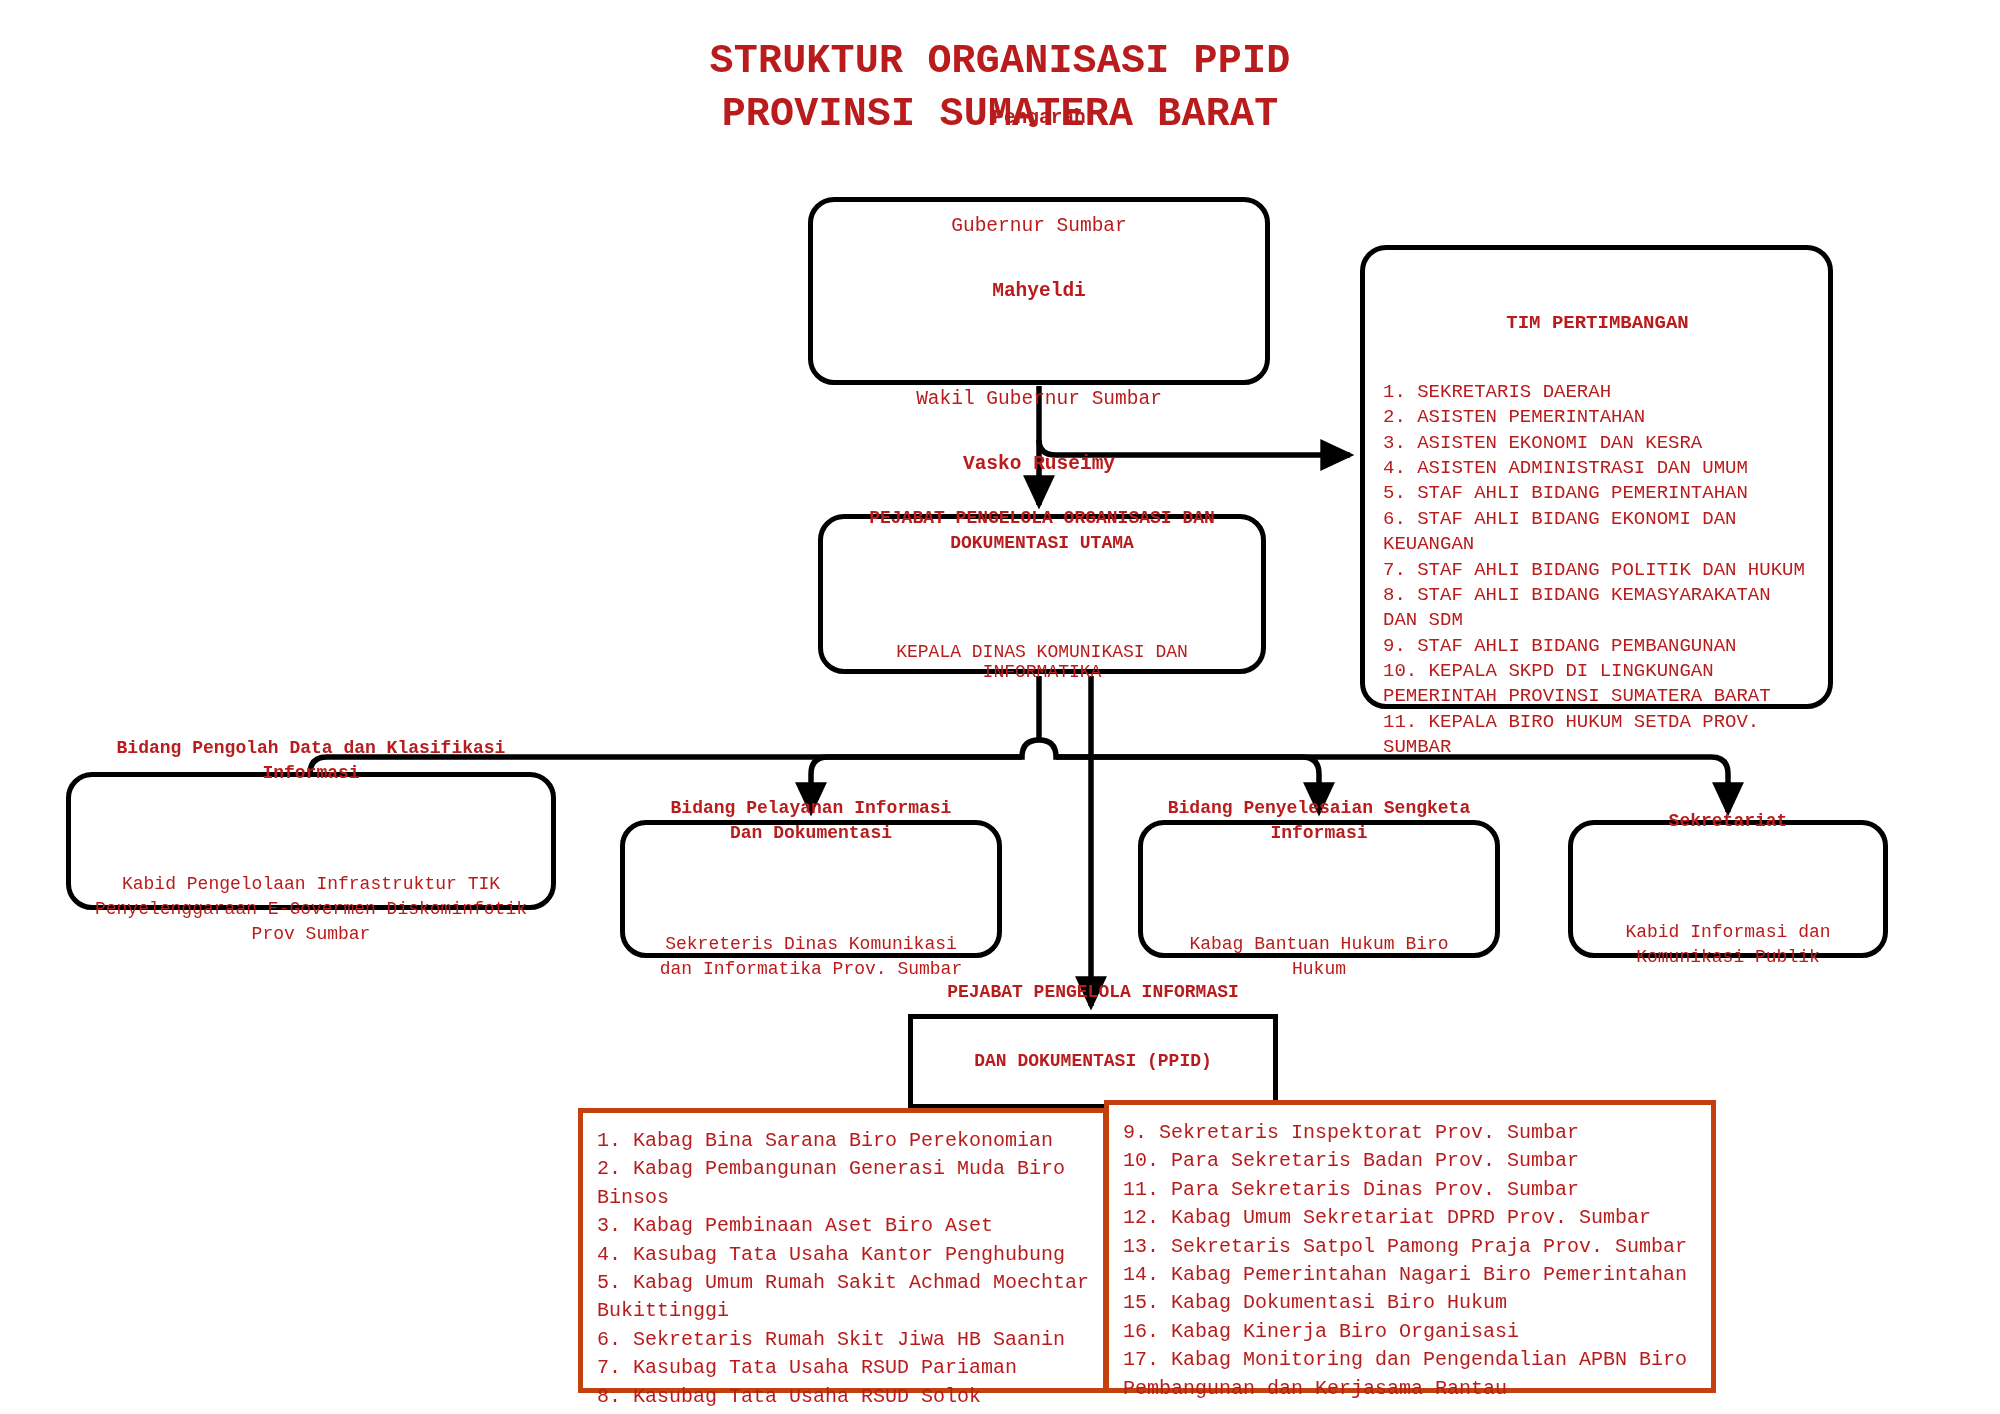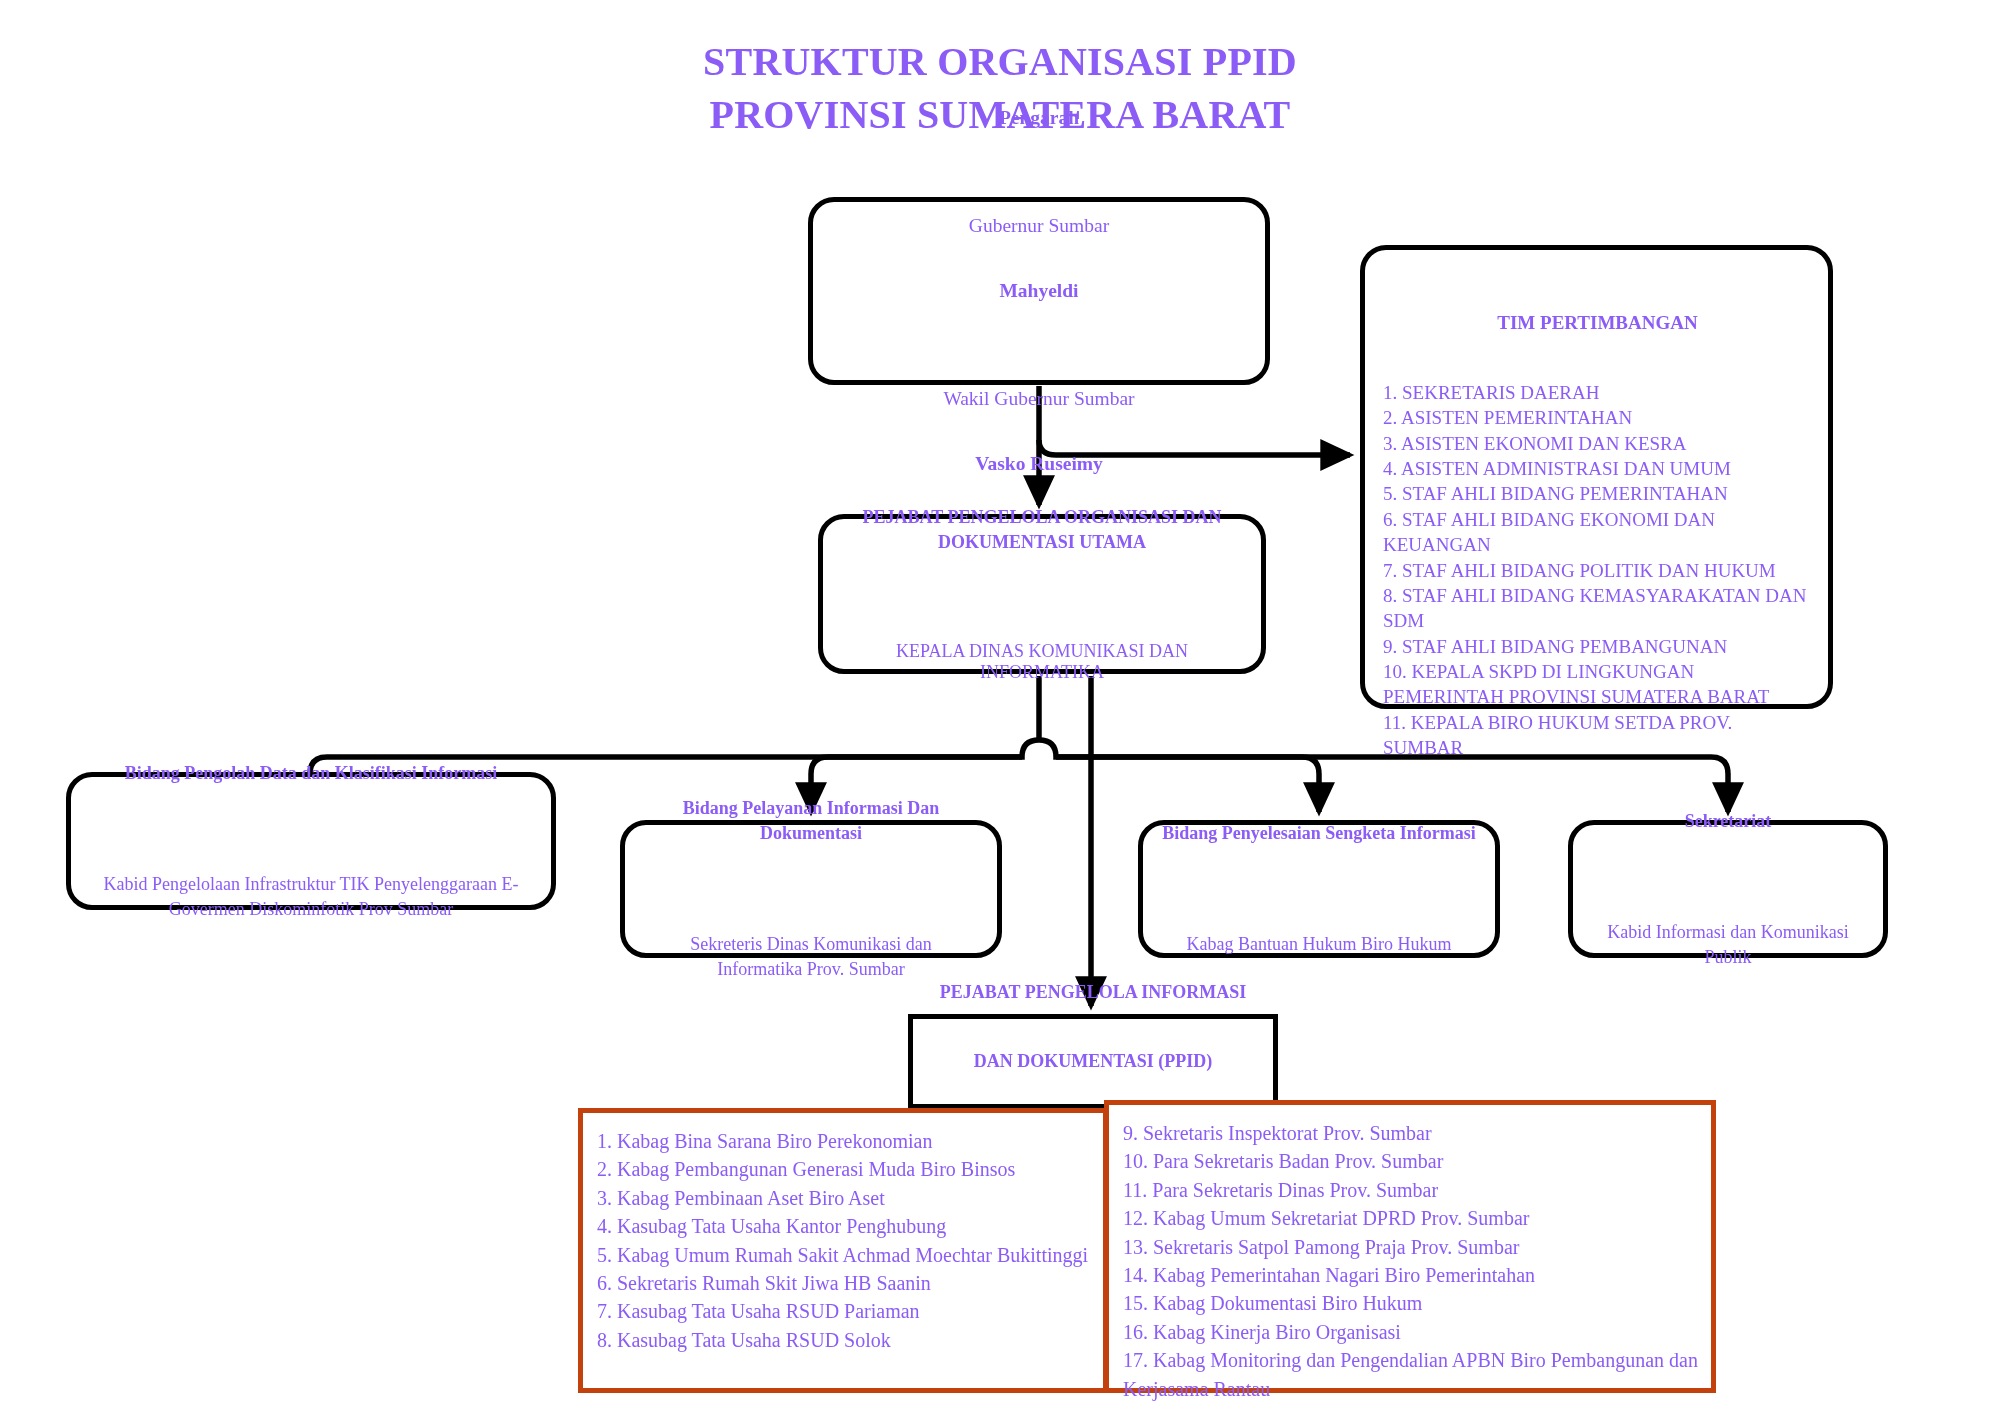--- a/index.html
+++ b/index.html
@@ -5,22 +5,22 @@
   html, body {
     margin: 0;
     padding: 0;
     background: #ffffff;
   }
   #page {
     position: relative;
     width: 2000px;
     height: 1414px;
     background: #ffffff;
-    font-family: Liberation Serif, serif;
-    color: #8b5cf6;
+    font-family: Liberation Mono, monospace;
+    color: #b91c1c;
     overflow: hidden;
   }
   #svg-connectors {
     position: absolute;
     left: 0;
     top: 0;
     width: 2000px;
     height: 1414px;
     pointer-events: none;
   }

